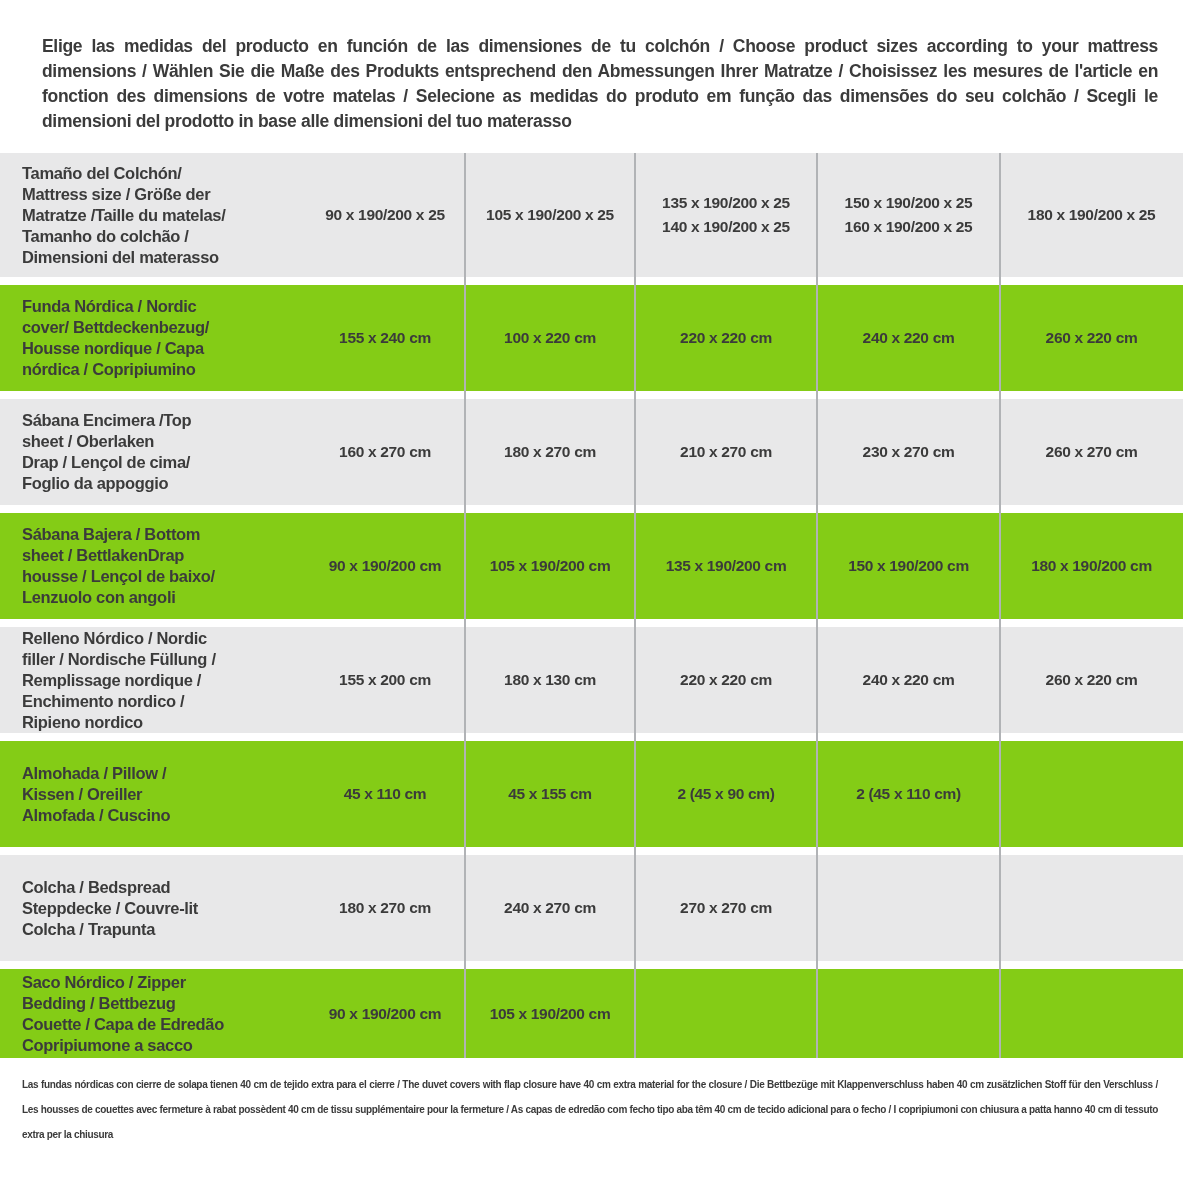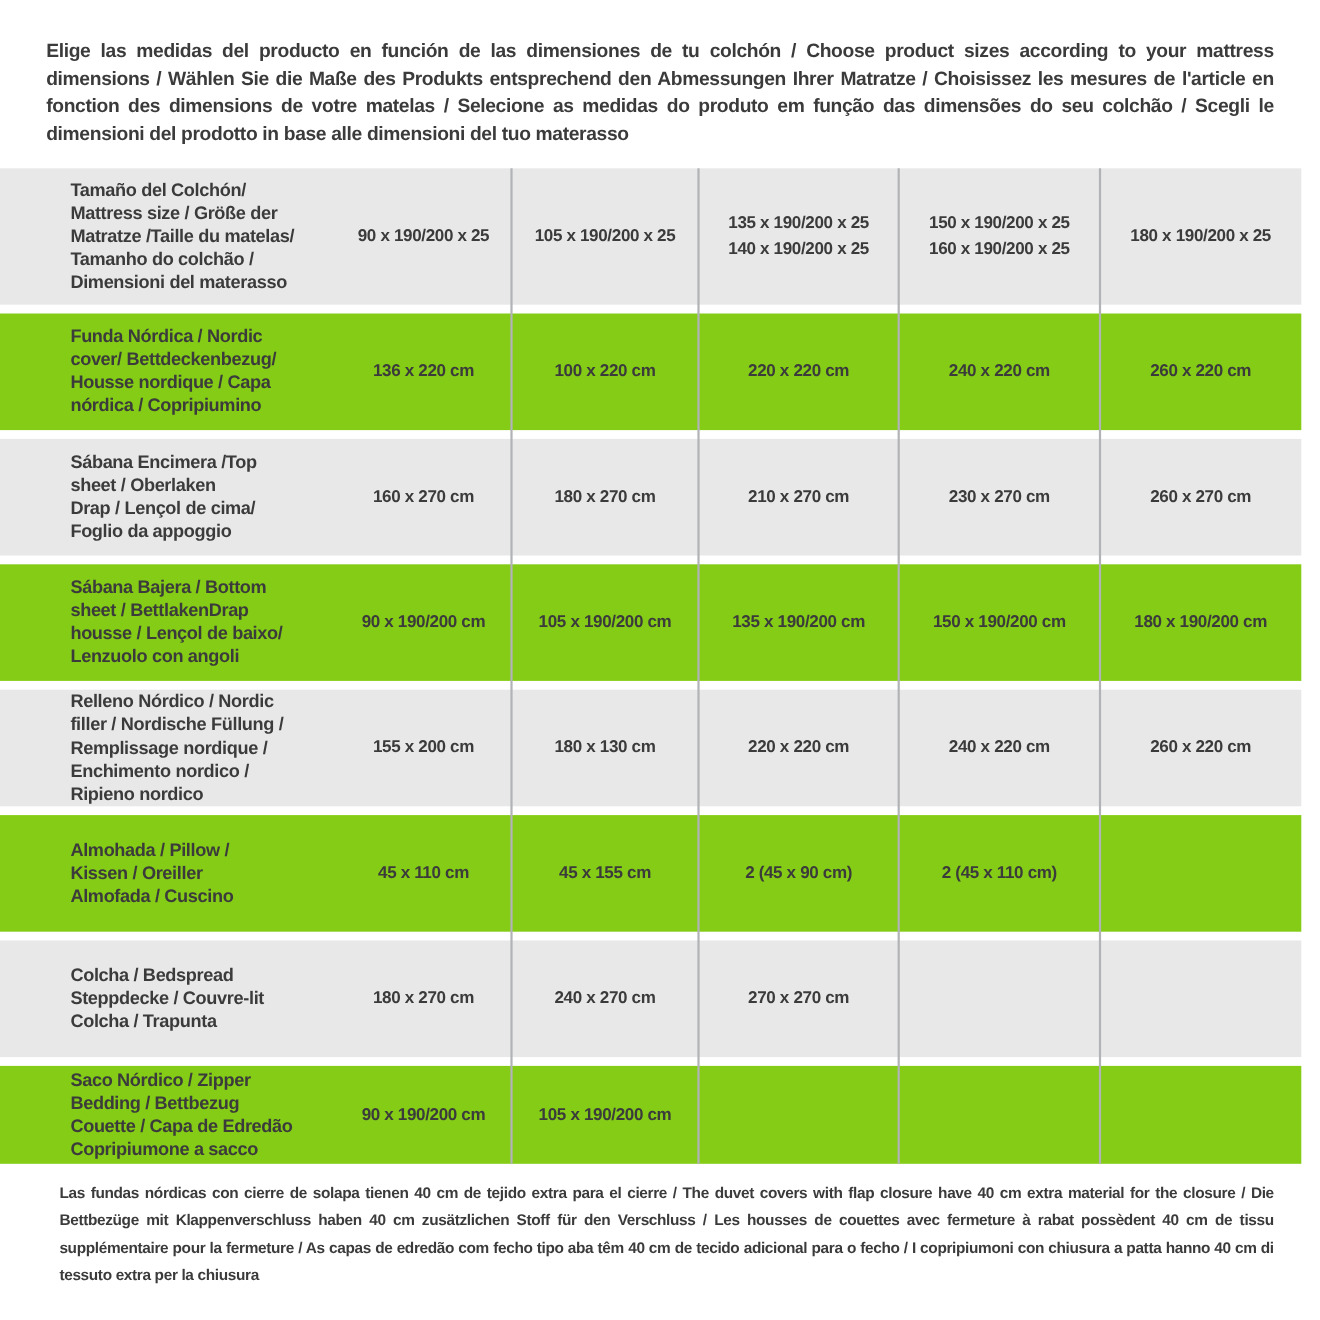--- a/index.html
+++ b/index.html
@@ -34,21 +34,21 @@
     grid-template-columns: 305px 160px 170px 182px 183px 183px;
     min-height: 106px;
   }
   .table-row.row-mattress { min-height: 124px; }
   .table-row.row-last { min-height: 89px; }
   .table-row.band-gray { background: #e8e8e9; }
   .table-row.band-white { background: #84cc16; }
   .row-label {
     display: flex;
     align-items: center;
-    padding-left: 64px;
+    padding-left: 22px;
     padding-right: 6px;
     font-size: 16.5px;
     font-weight: bold;
     line-height: 21px;
     white-space: pre-line;
   }
   .cell {
     display: flex;
     align-items: center;
     justify-content: center;
@@ -64,22 +64,22 @@
     bottom: 0;
     width: 2px;
     background: #b1b3b6;
     z-index: 5;
   }
   .col-divider.d1 { left: 464px; }
   .col-divider.d2 { left: 634px; }
   .col-divider.d3 { left: 816px; }
   .col-divider.d4 { left: 999px; }
   .footnote {
-    margin: 14px 42px 0 54px;
-    font-size: 14px;
+    margin: 14px 42px 0 22px;
+    font-size: 10px;
     font-weight: bold;
     line-height: 25px;
     text-align: justify;
   }
 </style>
 </head>
 <body>
 
 <div class="page">
 
@@ -100,21 +100,21 @@
       <div class="cell">150 x 190/200 x 25
 160 x 190/200 x 25</div>
       <div class="cell">180 x 190/200 x 25</div>
     </div>
 
     <div class="table-row band-white">
       <div class="row-label">Funda Nórdica /  Nordic
 cover/ Bettdeckenbezug/
 Housse nordique  / Capa
 nórdica / Copripiumino</div>
-      <div class="cell">136 x 220 cm</div>
+      <div class="cell">155 x 240 cm</div>
       <div class="cell">100 x 220 cm</div>
       <div class="cell">220 x 220 cm</div>
       <div class="cell">240 x 220 cm</div>
       <div class="cell">260 x 220 cm</div>
     </div>
 
     <div class="table-row band-gray">
       <div class="row-label">Sábana Encimera /Top
 sheet / Oberlaken
 Drap / Lençol de cima/

